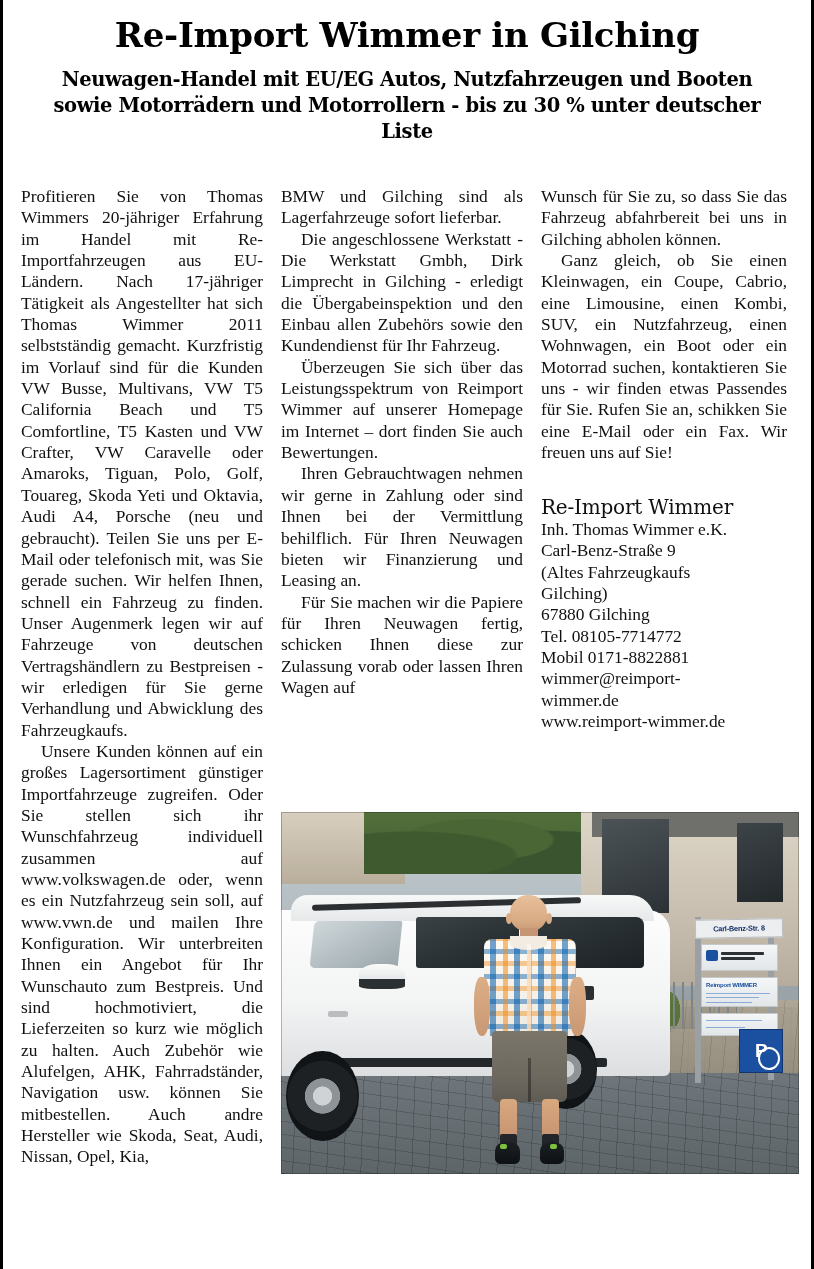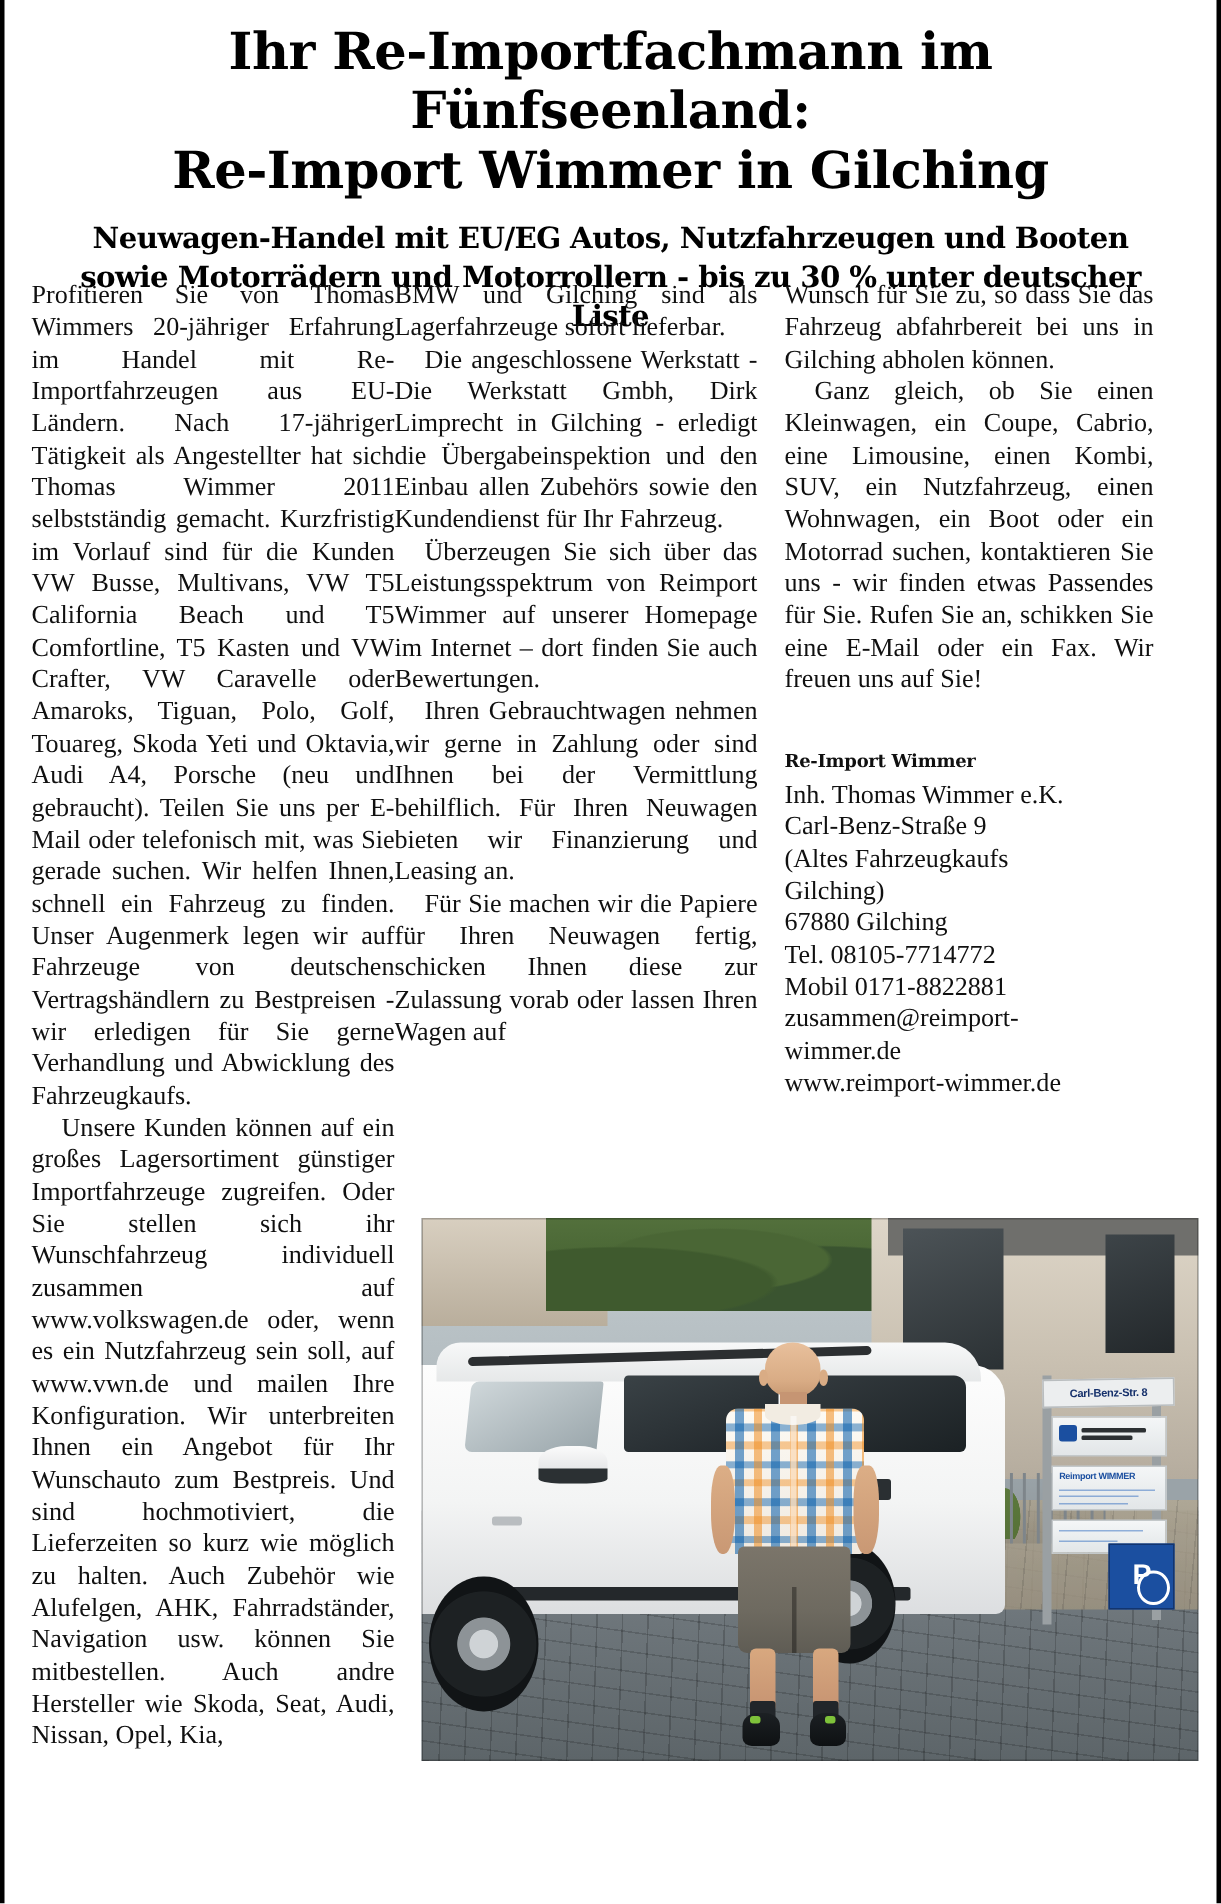--- a/index.html
+++ b/index.html
@@ -55,21 +55,21 @@
     right: 0;
     padding: 0 18px;
     box-sizing: border-box;
     display: flex;
     gap: 0;
   }
   .col {
     width: 242px;
     box-sizing: border-box;
   }
-  .col-1 { }
+  .col-1 { margin-right: 18px; }
   .col-2 { margin-right: 18px; }
   .col-3 { width: 246px; }
 
   .col p {
     margin: 0;
     text-align: justify;
     text-justify: inter-word;
     font-size: 17.4px;
     line-height: 21.35px;
     hyphens: manual;
@@ -81,22 +81,22 @@
   .col-2 { max-height: 615px; overflow: hidden; }
 
   
   .contact {
     margin-top: 31px;
     font-size: 17.4px;
     line-height: 21.35px;
   }
   .contact .cname {
     font-family: "DejaVu Serif", "Liberation Serif", serif;
-    font-weight: 700;
-    font-size: 12px;
+    font-weight: 400;
+    font-size: 20px;
     letter-spacing: -0.2px;
     display: block;
     margin-top: 34px;
   }
   .contact .cline { display: block; }
 
   
   .photo {
     position: absolute;
     left: 278px;
@@ -398,21 +398,20 @@
     pointer-events: none;
   }
 </style>
 </head>
 <body>
 
 <div class="page">
 
   <div class="header">
     <h1 class="headline">
-      <span>Ihr Re-Importfachmann im Fünfseenland:</span>
       <span class="l2">Re-Import Wimmer in Gilching</span>
     </h1>
     <div class="subtitle">
       <span>Neuwagen-Handel mit EU/EG Autos, Nutzfahrzeugen und Booten</span>
       <span class="l2">sowie Motorrädern und Motorrollern - bis zu 30 % unter deutscher Liste</span>
     </div>
   </div>
 
   <div class="columns">
 
@@ -435,21 +434,21 @@
 
       <div class="contact">
         <span class="cname">Re-Import Wimmer</span>
         <span class="cline">Inh. Thomas Wimmer e.K.</span>
         <span class="cline">Carl-Benz-Straße 9</span>
         <span class="cline">(Altes Fahrzeugkaufs</span>
         <span class="cline">Gilching)</span>
         <span class="cline">67880 Gilching</span>
         <span class="cline">Tel. 08105-7714772</span>
         <span class="cline">Mobil 0171-8822881</span>
-        <span class="cline">zusammen@reimport-</span>
+        <span class="cline">wimmer@reimport-</span>
         <span class="cline">wimmer.de</span>
         <span class="cline">www.reimport-wimmer.de</span>
       </div>
     </div>
 
   </div>
 
   <div class="photo">
 
     <div class="ph-layer ph-sky"></div>

